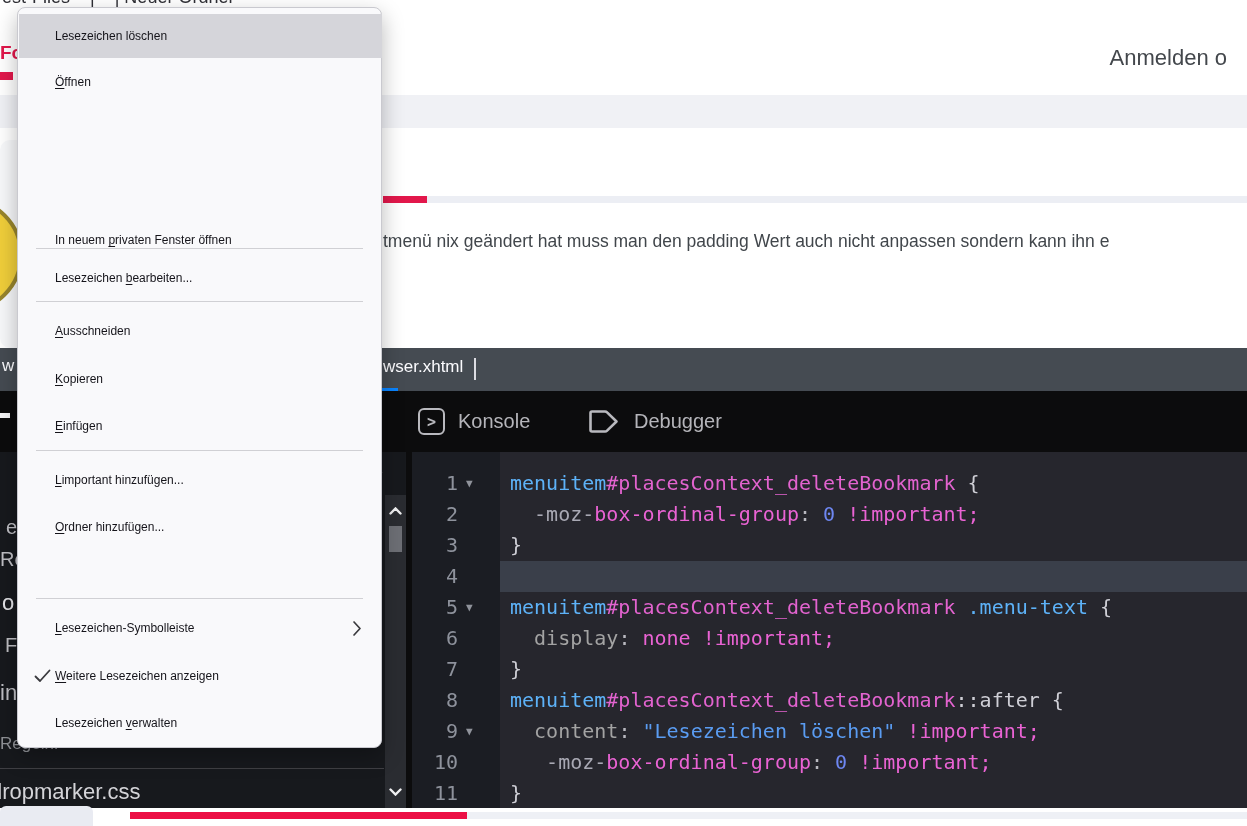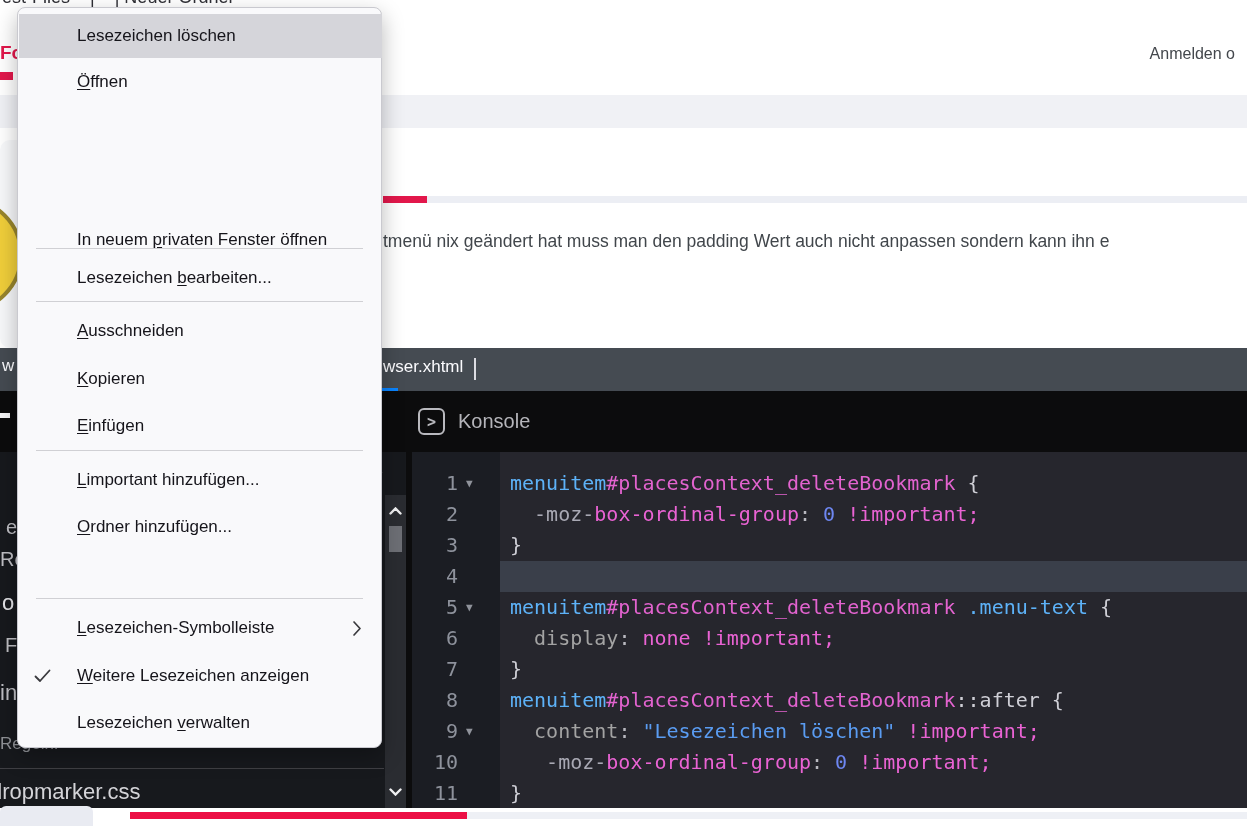--- a/index.html
+++ b/index.html
@@ -6,21 +6,21 @@
   html,body { background:#ffffff; }
   #screen {
     position:relative; width:1247px; height:826px; overflow:hidden;
     font-family:"Liberation Sans", sans-serif; background:#ffffff;
   }
   .abs { position:absolute; }
 
   
   .bookmarkbar-clip { left:0; top:0; width:600px; height:9px; overflow:hidden; color:#2f2f35; }
   .bookmarkbar-clip span { position:absolute; top:-13px; left:2px; font-size:18px; white-space:pre; }
-  .signin { right:12px; top:45px; font-size:16px; color:#43474c; white-space:nowrap; }
+  .signin { right:20px; top:45px; font-size:22px; color:#43474c; white-space:nowrap; }
   .red-link { left:0; top:42px; font-size:19px; color:#e2174b; font-weight:600; }
   .red-underline-left { left:0; top:72px; width:13px; height:8px; background:#e2174b; }
   .gray-band { left:0; top:95px; width:1247px; height:33px; background:#f0f1f5; }
   .page-card { left:0; top:140px; width:210px; height:208px; background:#f7f8fa; border-radius:10px; }
   .emoji-circle { left:-93px; top:197px; width:116px; height:116px; border-radius:50%;
                   background:#f0ce3a; border:4px solid #98852c; }
   .tabline-red { left:383px; top:196px; width:44px; height:7px; background:#e2174b; }
   .tabline-gray { left:427px; top:196px; width:820px; height:7px; background:#eceef4; }
   .body-text { left:383px; top:231px; width:864px; height:26px; overflow:hidden;
                font-size:17.5px; color:#41464b; white-space:nowrap; }
@@ -76,21 +76,21 @@
   .bottom-strip { left:0; top:808px; width:1247px; height:18px; background:#ffffff; }
   .bottom-block { left:0; top:806px; width:93px; height:20px; background:#e9ebf2; border-radius:6px 6px 0 0; }
   .bottom-red { left:130px; top:812px; width:337px; height:7px; background:#ec0f45; }
   .bottom-gray { left:467px; top:812px; width:780px; height:7px; background:#eef0f5; }
 
   
   .ctx-menu { left:17px; top:7px; width:365px; height:741px; background:#f9f9fb;
               border:1px solid #c9c9cf; border-radius:8px;
               box-shadow:0 8px 22px rgba(0,0,0,.28); z-index:10; }
   .mi { position:absolute; left:0; width:365px; height:44px; line-height:44px;
-        padding-left:59px; font-size:17px; color:#15141a; white-space:nowrap; }
+        padding-left:37px; font-size:12px; color:#15141a; white-space:nowrap; }
   .mi .u { text-decoration:underline; text-underline-offset:2px; }
   .mi-highlight { position:absolute; left:1px; width:363px; top:6px; height:44px; background:#d5d5da; }
   .mi-bold { font-weight:normal; }
   .msep { position:absolute; left:18px; width:327px; height:1px; background:#d0d0d4; }
   .mcheck { position:absolute; left:14px; width:20px; height:44px; display:flex;
             align-items:center; justify-content:center; }
   .mchevron { position:absolute; right:18px; width:12px; height:44px; display:flex;
               align-items:center; justify-content:center; }
 </style>
 </head>
@@ -117,20 +117,26 @@
   <div class="abs dt-tab-divider" style="top:358px"></div>
   <div class="abs dt-blue-indicator"></div>
 
   <div class="abs dt-toolbar">
     <div class="abs dt-toolbar-frag"></div>
     <div class="tool-tab tool-tab-konsole">
       <div class="console-glyph">
           <span>&gt;</span>
         </div>
       <span>Konsole</span>
+    </div>
+    <div class="tool-tab tool-tab-debugger">
+      <svg width="33" height="27" viewBox="0 0 33 27">
+        <path d="M4 3.5 H17 a3 3 0 0 1 2.1.9 L28.5 13.5 19.1 22.6 a3 3 0 0 1-2.1.9 H4 a1.5 1.5 0 0 1-1.5-1.5 V5 A1.5 1.5 0 0 1 4 3.5 Z" fill="none" stroke="#b9b9be" stroke-width="2.6" stroke-linejoin="round"></path>
+      </svg>
+      <span>Debugger</span>
     </div>
   </div>
 
   <div class="abs se-sidebar"></div>
   <span class="se-frag" style="left:6px; top:516px; font-size:20px;">e</span>
   <span class="se-frag" style="left:0; top:548px; font-size:20px;">Re</span>
   <span class="se-frag" style="left:2px; top:590px; font-size:22px; color:#e4e4e8;">o</span>
   <span class="se-frag" style="left:5px; top:634px; font-size:20px;">F</span>
   <span class="se-frag" style="left:0; top:680px; font-size:22px;">inh</span>
   <span class="se-frag" style="left:0; top:734px; font-size:17px; color:#8f9196;">Regeln.</span>

